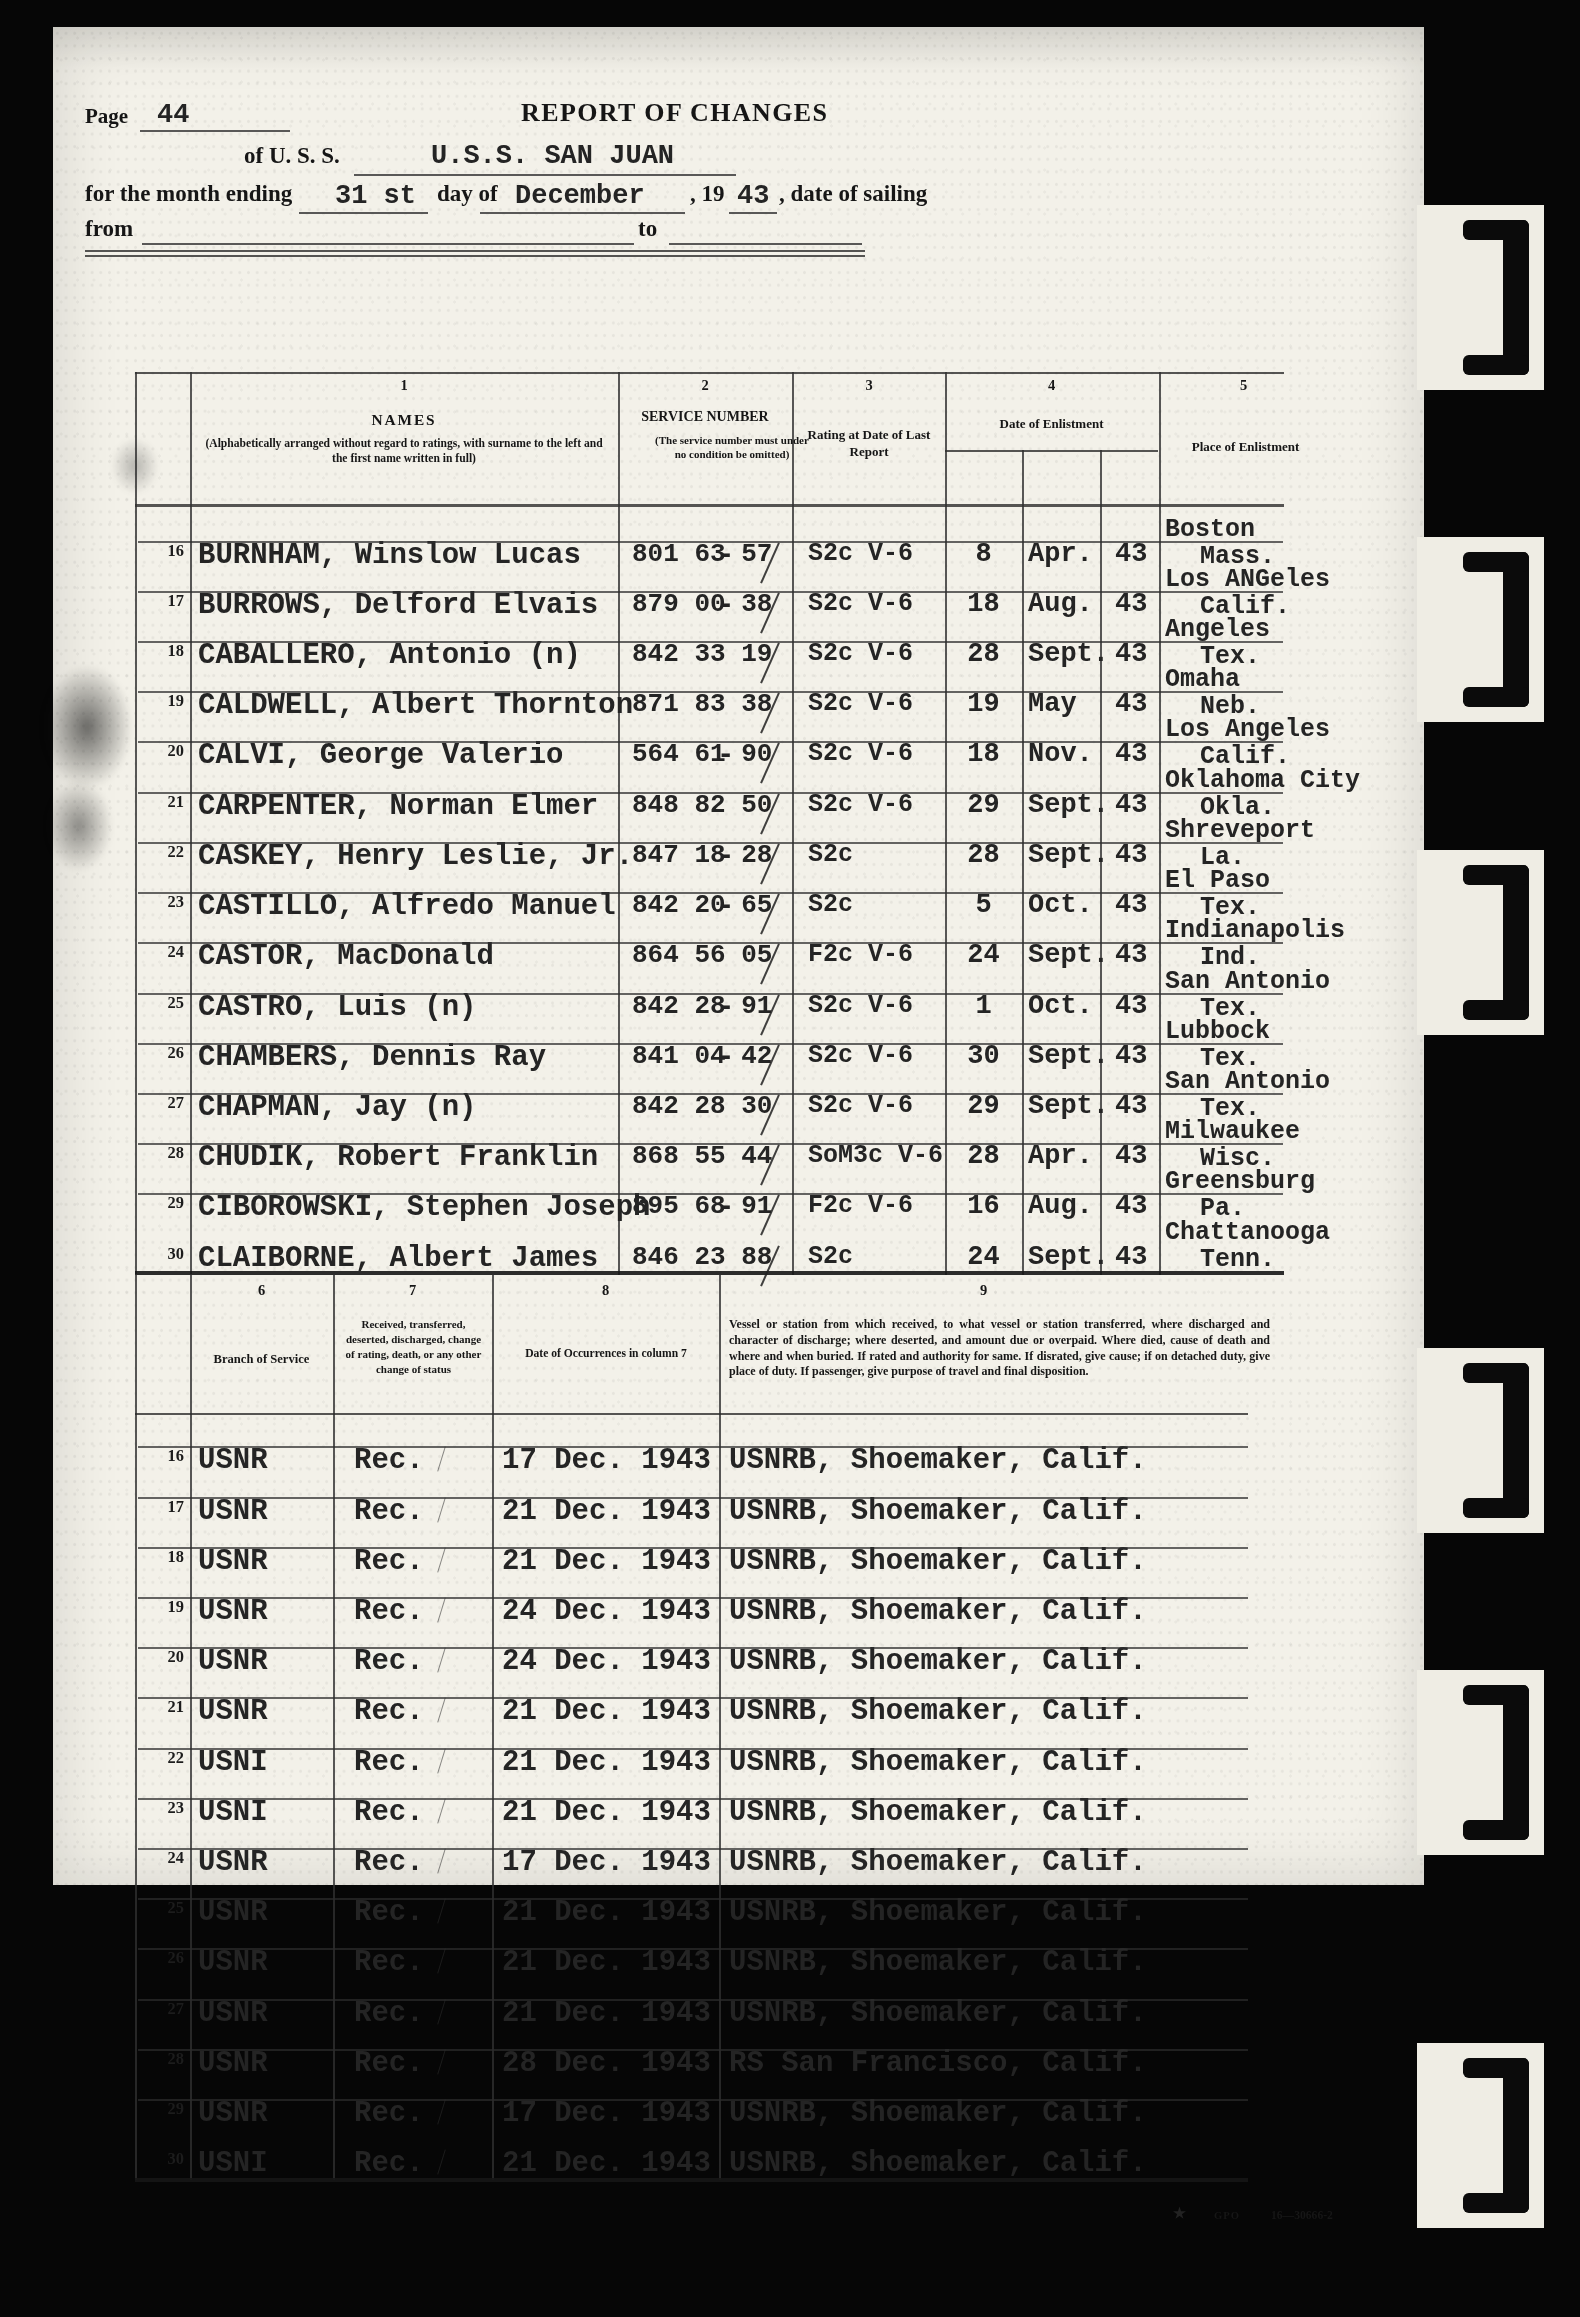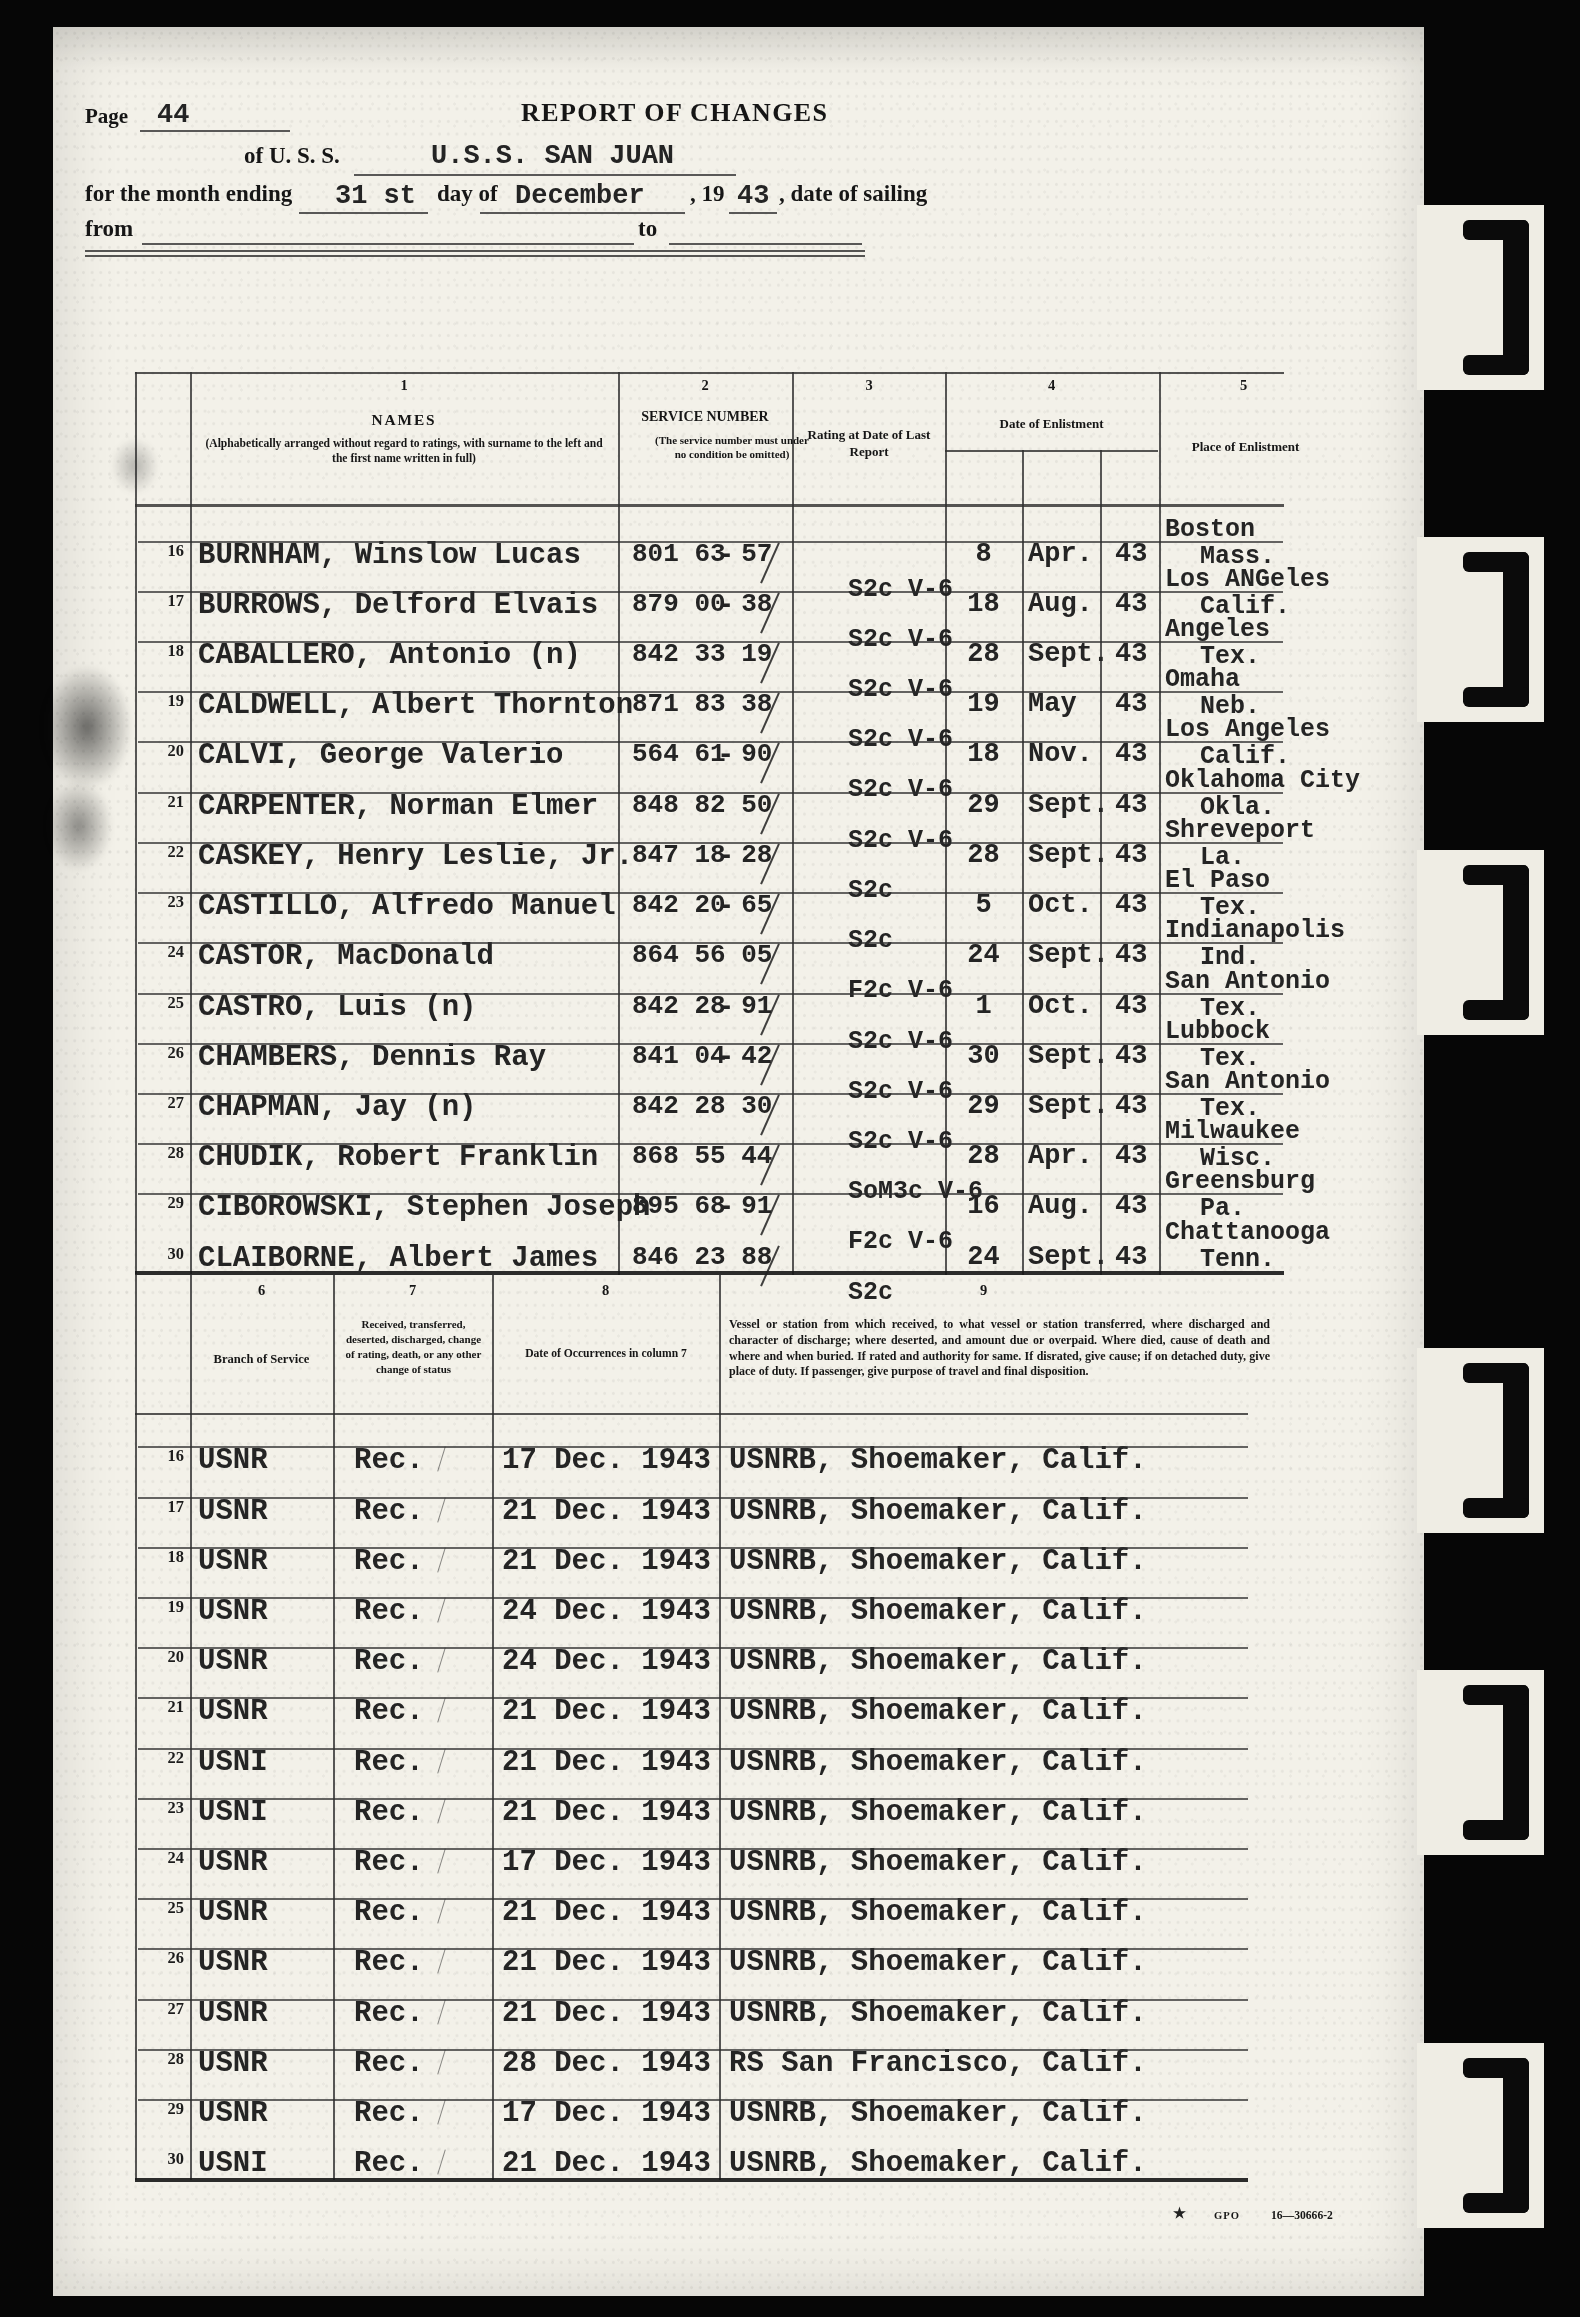--- a/index.html
+++ b/index.html
@@ -1,19 +1,19 @@
 <!DOCTYPE html>
 <html><head>
 <meta charset="utf-8">
 <style>
   html,body{margin:0;padding:0;background:#000;}
   .stage{position:relative;width:1581px;height:2317px;background:#060606;overflow:hidden;
          font-family:"Liberation Serif",serif;}
   .ab{position:absolute;}
-  .page{position:absolute;left:53px;top:27px;width:1371px;height:2269px;
+  .page{position:absolute;left:53px;top:27px;width:1371px;height:1858px;
         background-color:#f3f1e9;
         background-image:
           radial-gradient(rgba(0,0,0,.055) 1px, transparent 1.4px),
           radial-gradient(rgba(0,0,0,.04) 1px, transparent 1.4px),
           linear-gradient(180deg, rgba(0,0,0,.07), rgba(0,0,0,0) 44px);
         background-size:8.7px 12.6px,16.4px 22px,100% 100%;
         box-shadow: inset 0 0 68px rgba(0,0,0,.14);}
   .ser{font-family:"Liberation Serif",serif;font-weight:bold;color:#161616;line-height:1.15;}
   .tw{font-family:"Liberation Mono","DejaVu Sans Mono",monospace;font-weight:bold;color:#242424;
       white-space:pre;line-height:1;}
@@ -23,21 +23,21 @@
   .vl{position:absolute;width:1.9px;background:rgba(48,48,48,.8);}
   .ul{position:absolute;height:1.9px;background:rgba(50,50,50,.8);}
   
   .t1r,.t2r{position:absolute;left:0;width:1371px;height:50px;}
   .t1r span,.t2r span{position:absolute;top:0;}
   .t1r .num,.t2r .num{left:92px;width:39px;text-align:right;font-family:"Liberation Serif",serif;
       font-weight:bold;font-size:16.4px;color:#1c1c1c;}
   .t1r .name{left:145px;font-size:29px;}
   .t1r .mark{left:664px;font-size:29px;}
   .t1r .svc{left:579px;font-size:26px;}
-  .t1r .rat{left:795px;font-size:25px;margin-top:36px;}
+  .t1r .rat{left:755px;font-size:25px;}
   .t1r .day{left:892px;width:77px;text-align:center;font-size:27px;}
   .t1r .mon{left:975px;font-size:27px;}
   .t1r .yr{left:1062px;font-size:27px;}
   .t1r .city{left:1112px;top:-24px;font-size:25px;}
   .t1r .st{left:1147px;top:2.9px;font-size:25px;}
   .rl{position:absolute;top:29px;left:85px;height:1.9px;background:rgba(45,45,45,.72);}
   .t1r .rl{width:1145px;}
   .t2r .rl{width:1110px;}
   .slash{position:absolute;left:716px;top:-13.5px;height:44px;width:0;
          border-left:2.9px solid rgba(32,32,32,.85);transform:rotate(24deg);}

